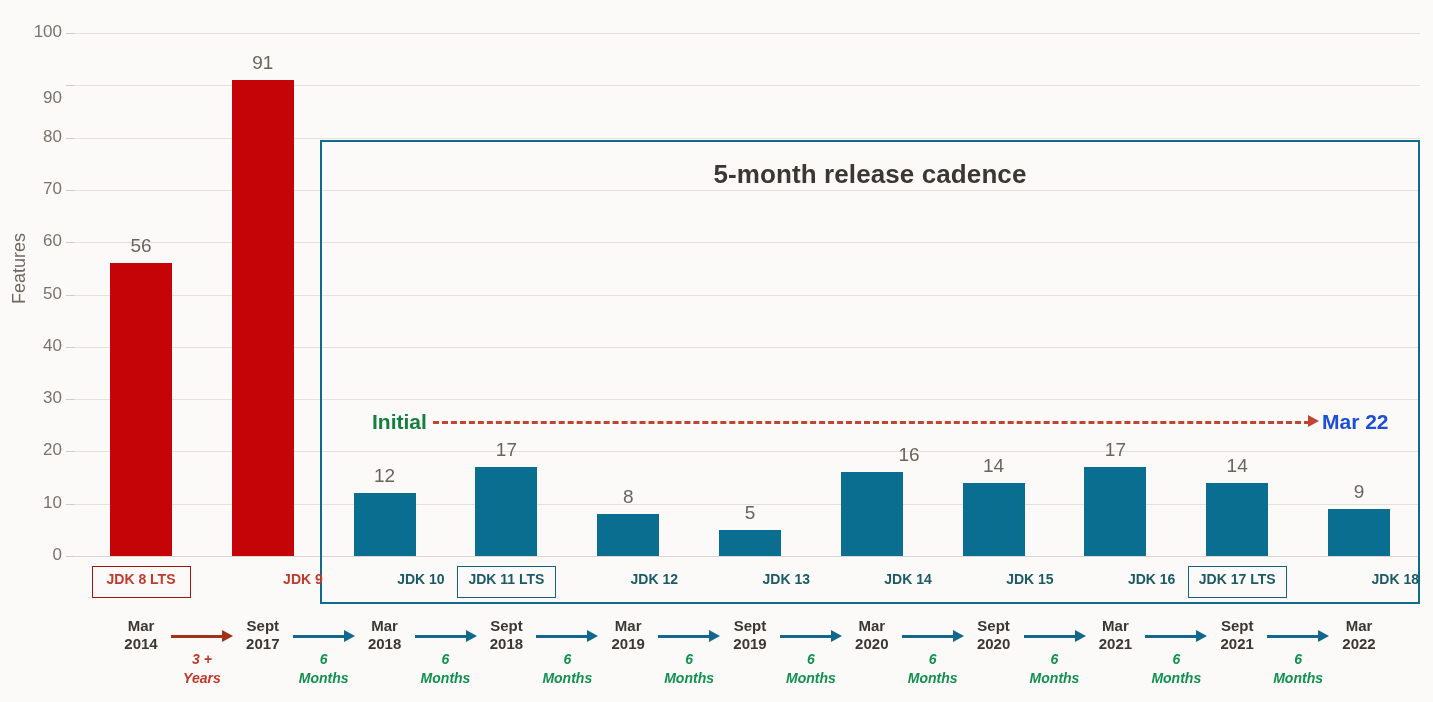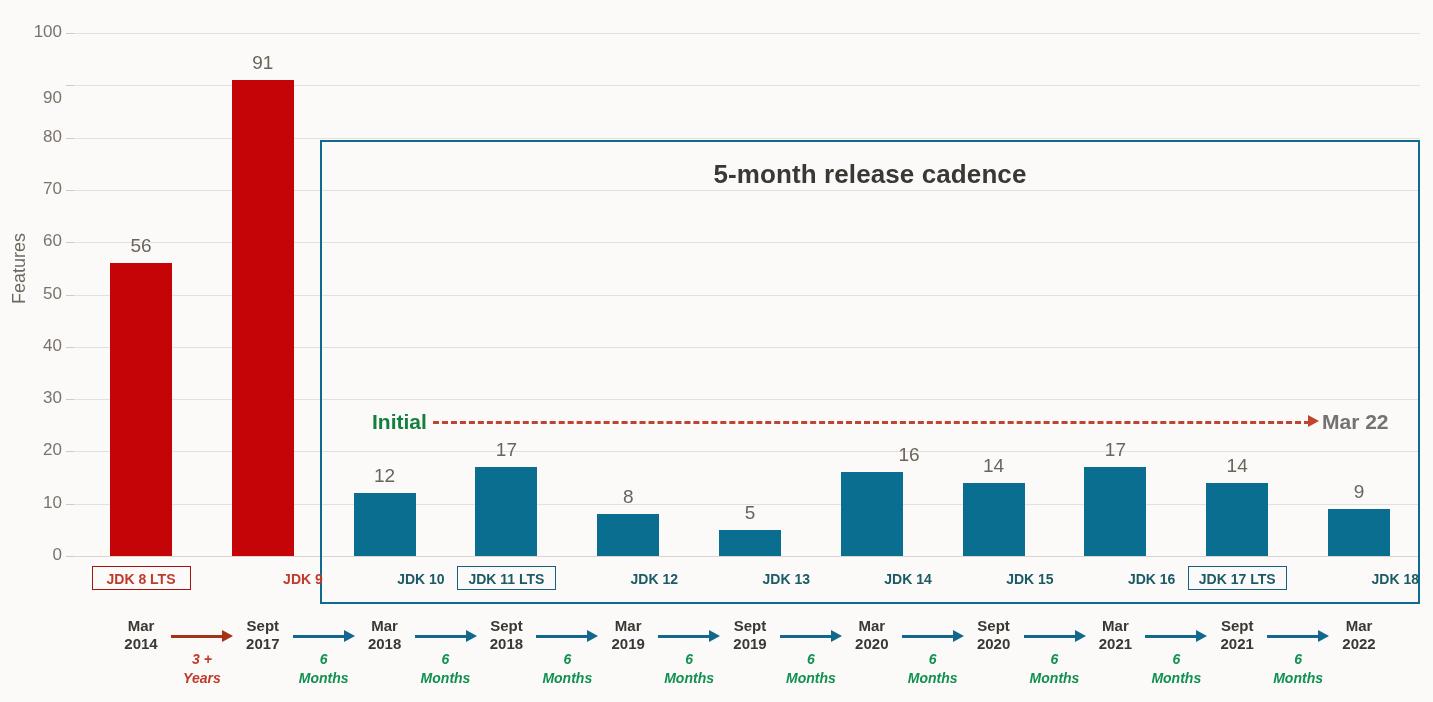--- a/index.html
+++ b/index.html
@@ -79,40 +79,40 @@
     position:absolute;
     width:120px;text-align:right;
     font-size:14px;font-weight:bold;
     white-space:nowrap;
   }
   .catlabel.red{color:#c0392b;}
   .catlabel.blue{color:#1c5a66;}
   .catbox{
     position:absolute;
     box-sizing:border-box;
-    width:99px;height:24px;
+    width:99px;height:32px;
     line-height:25px;
     text-align:center;
     font-size:14px;font-weight:bold;
   }
   .catbox.red{border:1.5px solid #a3140f;color:#c0392b;}
   .catbox.blue{border:1.5px solid #15607d;color:#1c5a66;}
 
   
   .initial-label{
     position:absolute;
     left:352px;top:410px;
     font-size:21px;font-weight:bold;color:#15803d;
     white-space:nowrap;
     margin-left:20px;
   }
   .mar22-label{
     position:absolute;
     left:1322px;top:410px;
-    font-size:21px;font-weight:bold;color:#737373;
+    font-size:21px;font-weight:bold;color:#1d4ed8;
     white-space:nowrap;
   }
   .dashline{
     position:absolute;
     left:433px;top:421px;
     width:877px;height:0;
     border-top:3px dashed #c0442f;
   }
   .dashhead{
     position:absolute;

